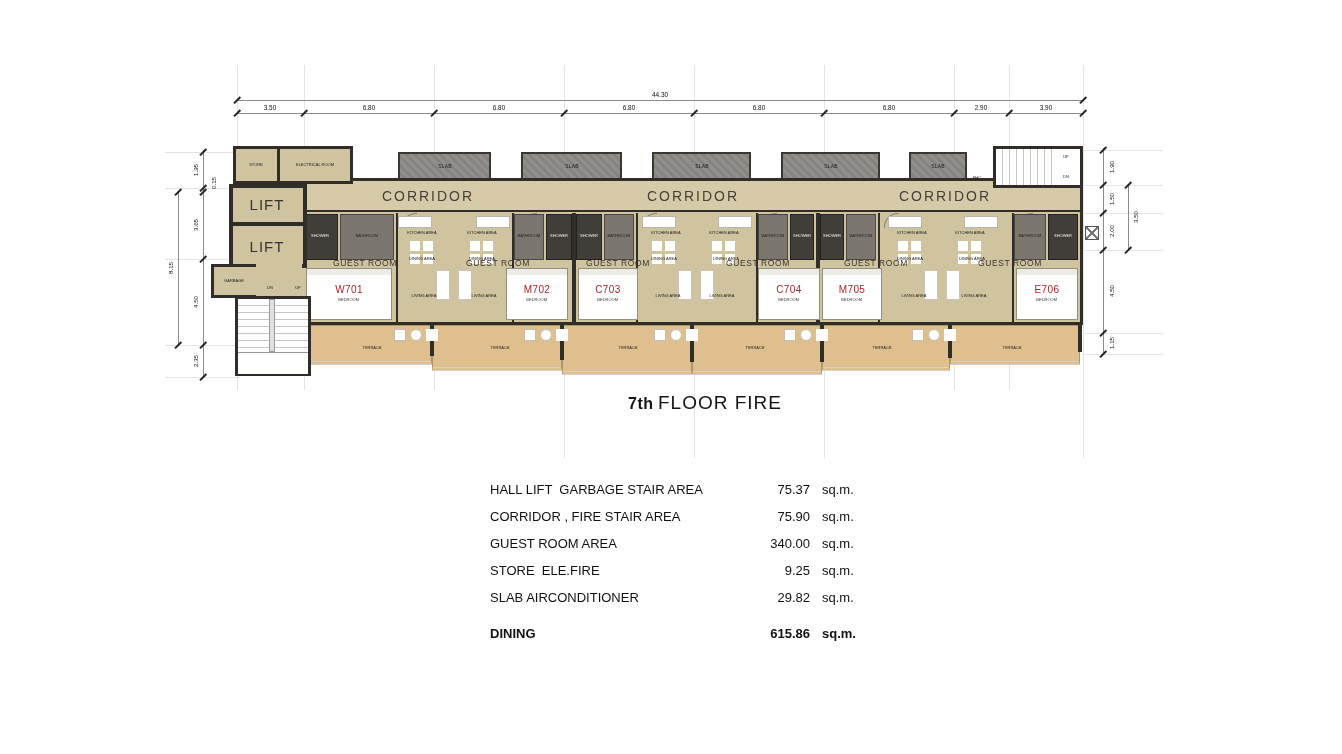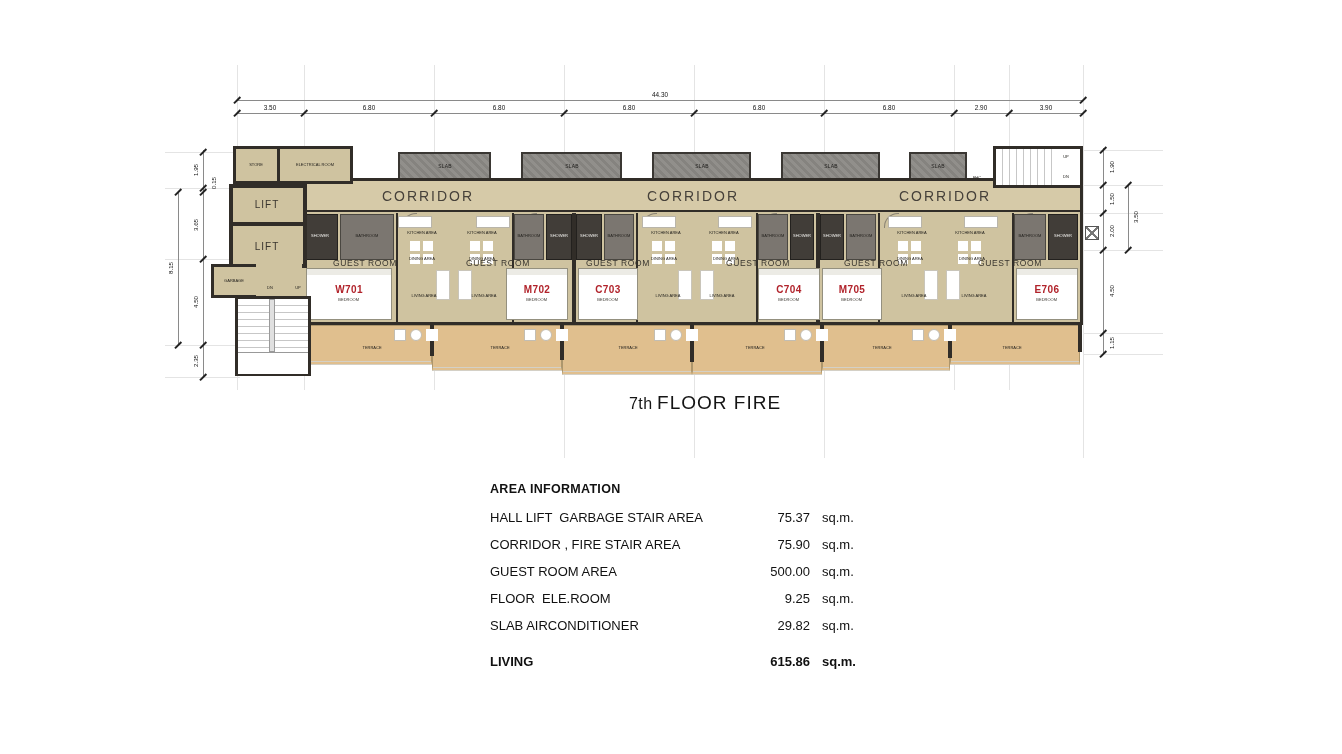--- a/index.html
+++ b/index.html
@@ -13,53 +13,53 @@
   .dl{position:absolute;background:#8a8a8a}
   .tk{position:absolute;width:9px;height:1.5px;background:#222;transform:translate(-50%,-50%) rotate(-45deg)}
   .dh{position:absolute;transform:translate(-50%,-100%) scale(.8);font-size:8px;color:#111;white-space:nowrap}
   .dv{position:absolute;transform:translate(-50%,-50%) rotate(-90deg) scale(.78);font-size:8px;color:#111;white-space:nowrap}
   
   .t{position:absolute;transform:translate(-50%,-50%) scale(.62);font-size:8px;line-height:1;white-space:nowrap;color:#2d2a25;letter-spacing:.3px}
   .ts{position:absolute;transform:translate(-50%,-50%) scale(.5);font-size:8px;line-height:1;white-space:nowrap;color:#24221e}
   .tw{color:#f0efec}
   .cor{position:absolute;transform:translate(-50%,-50%);font-size:14px;letter-spacing:2px;color:#46413a;white-space:nowrap}
   .guest{position:absolute;transform:translate(-50%,-50%);font-size:8.5px;letter-spacing:.6px;color:#39352e;white-space:nowrap}
-  .lift{position:absolute;transform:translate(-50%,-50%);font-size:10px;letter-spacing:1px;color:#39352e}
+  .lift{position:absolute;transform:translate(-50%,-50%);font-size:15px;letter-spacing:1px;color:#39352e}
   
   .wall{position:absolute;background:#312d28}
   .strip{position:absolute;left:295px;top:178px;width:788px;height:147px;background:#cfc3a0;border:3px solid #312d28;box-sizing:border-box}
   .corband{position:absolute;left:298px;top:181px;width:782px;height:29px;background:#d6caa8}
   .slab{position:absolute;top:152px;height:30px;border:2px solid #3a3733;box-sizing:border-box;
         background:repeating-linear-gradient(45deg,#918f8b 0 3px,#85837f 3px 6px)}
   .slab .t{left:50%;top:50%;color:#1e1d1b}
   .wetd{position:absolute;top:214px;height:46px;background:#413d38;border:1px solid #23211e;box-sizing:border-box}
   .wetg{position:absolute;top:214px;height:46px;background:#7b7670;border:1px solid #4a4741;box-sizing:border-box}
   .fixw{position:absolute;background:#fff;border:1px solid #b9b5aa;box-sizing:border-box}
   .bed{position:absolute;top:268px;height:52px;background:#fff;border:1px solid #94907f;box-sizing:border-box;
        box-shadow:inset 0 6px 0 #ecebe5;display:flex;flex-direction:column;align-items:center;justify-content:center;gap:1px}
-  .red{font-size:10px;font-weight:bold;color:#b1232b;letter-spacing:.4px;line-height:1}
+  .red{font-size:10px;font-weight:normal;color:#b1232b;letter-spacing:.4px;line-height:1}
   .bedlbl{font-size:8px;transform:scale(.5);color:#3a362f;line-height:1}
   .div2{position:absolute;width:2px;background:#312d28}
   .door{position:absolute;width:14px;height:14px;border-top:1px solid #8a8374;border-left:1px solid #8a8374;border-top-left-radius:14px}
   .terr{position:absolute;top:325px;background:#e0bf8e;border:1px solid #ad966c;border-bottom:4px double #d4d0c6;box-sizing:border-box}
   .tdiv{position:absolute;top:322px;width:4px;background:#312d28}
   .dtbl{position:absolute;width:10px;height:10px;background:#fff;box-shadow:13px 0 0 #fff,0 13px 0 #fff,13px 13px 0 #fff}
   .sofa{position:absolute;width:14px;height:30px;background:#fff;border:1px solid #c9c5ba;box-sizing:border-box}
   .tfsq{position:absolute;width:12px;height:12px;background:#fff;border:1px solid #c2bdb2;box-sizing:border-box;box-shadow:32px 0 0 #fff}
   .tfc{position:absolute;width:12px;height:12px;background:#fff;border:1px solid #c2bdb2;border-radius:50%;box-sizing:border-box}
   .room{position:absolute;background:#cfc3a0;border:3px solid #312d28;box-sizing:border-box}
   .stair{position:absolute;border:3px solid #312d28;box-sizing:border-box}
   .stairH{background:repeating-linear-gradient(180deg,#ffffff 0 6px,#c7c7c7 6px 7px)}
   .stairV{background:repeating-linear-gradient(90deg,#ffffff 0 6px,#c7c7c7 6px 7px)}
   .xbox{position:absolute;width:14px;height:14px;border:1px solid #555;box-sizing:border-box;
         background:linear-gradient(45deg,transparent 44%,#777 44% 56%,transparent 56%),
                    linear-gradient(-45deg,transparent 44%,#777 44% 56%,transparent 56%),#fff}
   
   .title{position:absolute;left:540px;top:392px;width:330px;text-align:center;color:#141414;white-space:nowrap}
-  .title .tf{font-size:16px;font-weight:normal;letter-spacing:.5px}
+  .title .tf{font-size:16px;font-weight:bold;letter-spacing:.5px}
   .title .tr{font-size:19px;letter-spacing:1px}
   
   .atable{position:absolute;left:490px;top:482px;width:384px;color:#111}
   .atitle{font-size:12.5px;font-weight:bold;letter-spacing:.3px;margin-bottom:14px}
   .arow{display:flex;align-items:baseline;height:27px}
   .arow .lbl{flex:1;font-size:13px;white-space:pre}
   .arow .val{width:70px;text-align:right;font-size:13px}
   .arow .unit{width:52px;padding-left:12px;font-size:13px}
   .arow.total{margin-top:9px;font-weight:bold}
 </style>
@@ -346,46 +346,45 @@
   <span class="ts" style="left:1066px;top:177px">DN</span>
   <span class="ts" style="left:977px;top:178px">FHC</span>
   <div class="xbox" style="left:1085px;top:226px"></div>
 
   <div class="title">
     <span class="tf">7th</span>
     <span class="tr">FLOOR FIRE</span>
   </div>
 
   <div class="atable">
-    <div class="atitle">AREA INFORMATION</div>
     <div class="arow">
       <span class="lbl">HALL LIFT  GARBAGE STAIR AREA</span>
       <span class="val">75.37</span>
       <span class="unit">sq.m.</span>
     </div>
     <div class="arow">
       <span class="lbl">CORRIDOR , FIRE STAIR AREA</span>
       <span class="val">75.90</span>
       <span class="unit">sq.m.</span>
     </div>
     <div class="arow">
       <span class="lbl">GUEST ROOM AREA</span>
-      <span class="val">500.00</span>
-      <span class="unit">sq.m.</span>
-    </div>
-    <div class="arow">
-      <span class="lbl">FLOOR  ELE.ROOM</span>
+      <span class="val">340.00</span>
+      <span class="unit">sq.m.</span>
+    </div>
+    <div class="arow">
+      <span class="lbl">STORE  ELE.FIRE</span>
       <span class="val">9.25</span>
       <span class="unit">sq.m.</span>
     </div>
     <div class="arow">
       <span class="lbl">SLAB AIRCONDITIONER</span>
       <span class="val">29.82</span>
       <span class="unit">sq.m.</span>
     </div>
     <div class="arow total">
-      <span class="lbl">LIVING</span>
+      <span class="lbl">DINING</span>
       <span class="val">615.86</span>
       <span class="unit">sq.m.</span>
     </div>
   </div>
 
 </div>
 
 </body></html>

